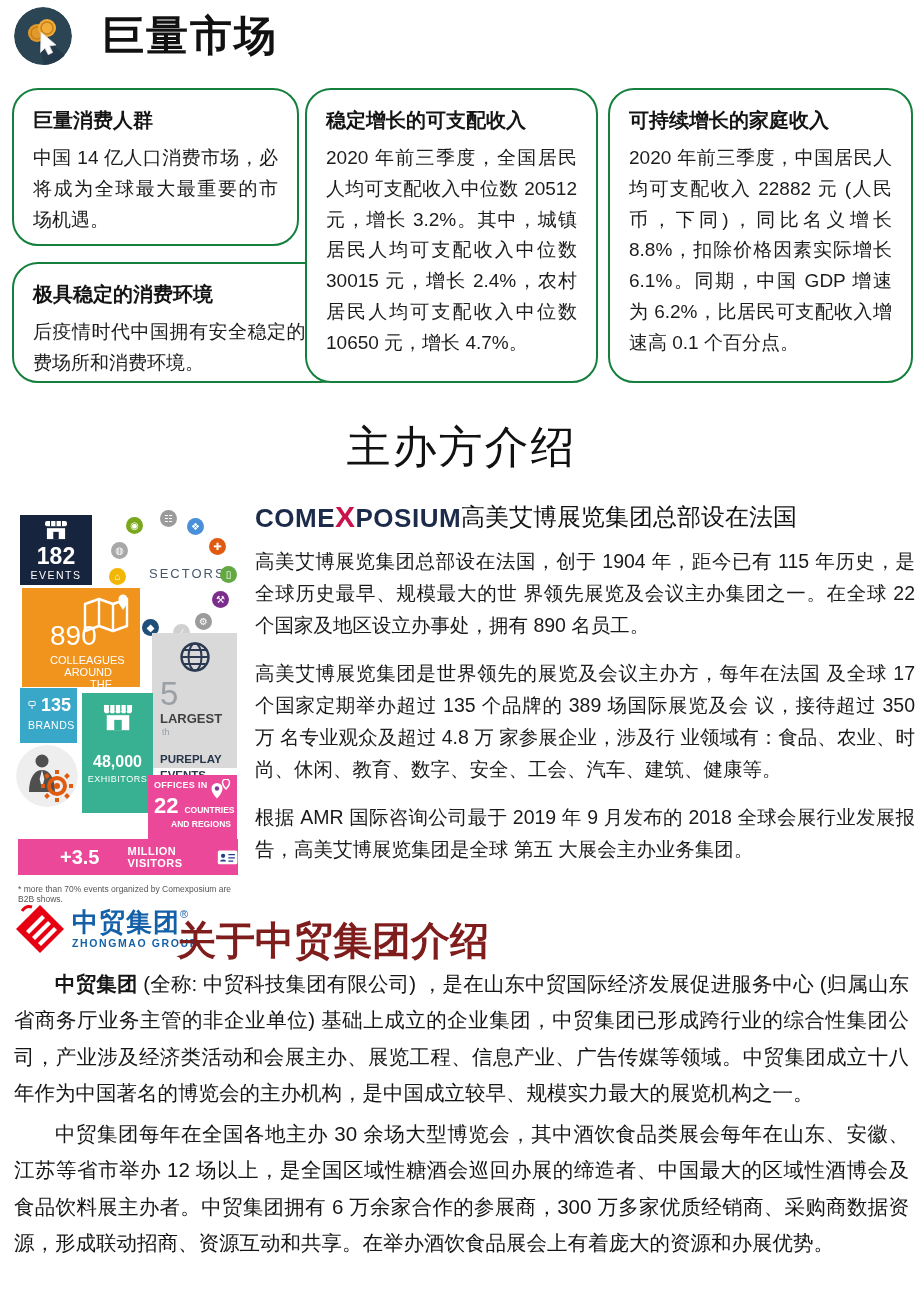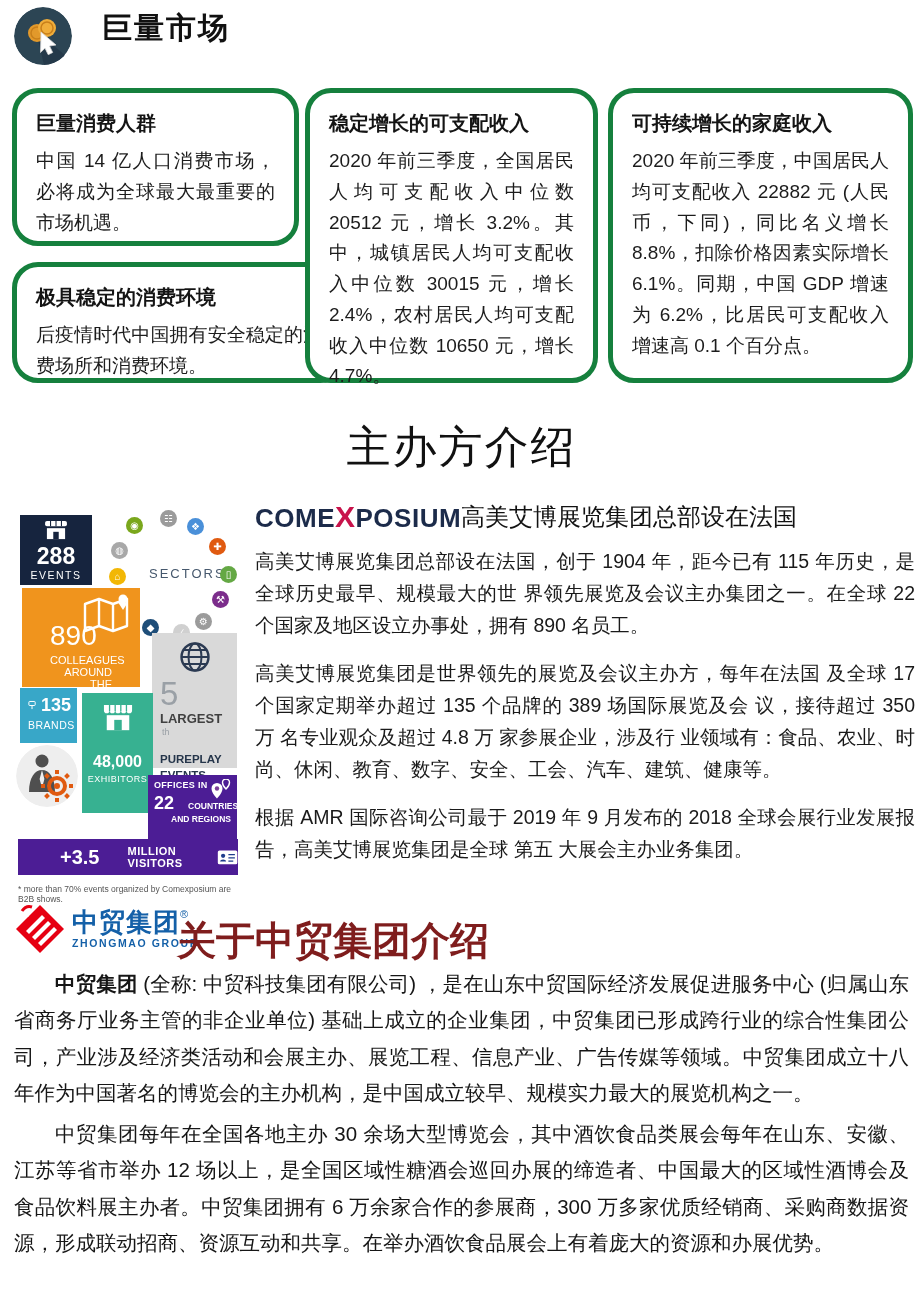--- a/index.html
+++ b/index.html
@@ -1,24 +1,24 @@
 <!DOCTYPE html>
 <html><head>
 <meta charset="utf-8">
 <style>
   html,body{margin:0;padding:0;}
   body{width:923px;height:1303px;background:#fff;color:#1b1b1b;
        font-family:"Liberation Sans","DejaVu Sans",sans-serif;position:relative;overflow:hidden;}
 
   
   .hdr-icon{position:absolute;left:14px;top:7px;width:58px;height:58px;border-radius:50%;overflow:hidden;}
-  .hdr-title{position:absolute;left:102px;top:8px;font-size:30px;font-weight:700;letter-spacing:2px;color:#111;}
-
-  
-  .obox{position:absolute;border:5px solid #15803d;border-radius:26px;padding:14px 19px;box-sizing:border-box;background:#fff;}
+  .hdr-title{position:absolute;left:102px;top:8px;font-size:42px;font-weight:700;letter-spacing:2px;color:#111;}
+
+  
+  .obox{position:absolute;border:2px solid #15803d;border-radius:26px;padding:14px 19px;box-sizing:border-box;background:#fff;}
   .obox h3{margin:3px 0 9px;font-size:20px;font-weight:700;color:#141414;}
   .obox p{margin:0;font-size:19px;line-height:1.62;text-align:justify;color:#1c1c1c;}
   #box1{left:12px;top:88px;width:287px;height:158px;}
   #box2{left:12px;top:262px;width:334px;height:121px;}
   #box3{left:305px;top:88px;width:293px;height:295px;}
   #box4{left:608px;top:88px;width:305px;height:295px;}
 
   .section-title{position:absolute;top:418px;left:0;width:100%;text-align:center;
                  font-size:44px;font-weight:400;letter-spacing:2px;color:#111;}
 
@@ -42,27 +42,27 @@
   #ig-largest .ord{font-size:9px;color:#9aa0a6;display:block;margin-left:2px;}
   #ig-largest .lg{font-size:13px;font-weight:700;color:#404040;}
   #ig-largest .sub{font-size:11.5px;line-height:1.4;margin-top:14px;color:#25354a;font-weight:600;}
   #ig-brands{left:6px;top:183px;width:57px;height:55px;background:#38a7c8;padding:7px 6px 0 8px;}
   #ig-brands .row{display:flex;align-items:center;gap:4px;font-size:18px;font-weight:600;}
   #ig-brands .lbl{font-size:10.5px;margin-top:3px;letter-spacing:.5px;}
   #ig-exhibitors{left:68px;top:188px;width:71px;height:120px;background:#37b191;text-align:center;padding-top:10px;}
   #ig-exhibitors .num{font-size:16px;font-weight:600;margin-top:16px;}
   #ig-exhibitors .lbl{font-size:9px;letter-spacing:.5px;margin-top:3px;}
   #ig-person{left:2px;top:240px;width:62px;height:62px;border-radius:50%;overflow:hidden;}
-  #ig-offices{left:134px;top:270px;width:89px;height:73px;background:#4c1d95;padding:5px 6px;}
+  #ig-offices{left:134px;top:270px;width:89px;height:73px;background:#ec4899;padding:5px 6px;}
   #ig-offices .l1{font-size:9px;font-weight:700;letter-spacing:.3px;}
   #ig-offices .row{font-size:8.5px;font-weight:700;margin-top:3px;}
-  #ig-offices .row b{font-size:18px;font-weight:700;margin-right:14px;}
+  #ig-offices .row b{font-size:22px;font-weight:700;margin-right:6px;}
   #ig-offices .l3{font-size:8.5px;font-weight:700;text-align:right;}
   #ig-offices svg{position:absolute;right:5px;top:4px;}
-  #ig-visitors{left:4px;top:334px;width:220px;height:36px;background:#4c1d95;display:flex;align-items:center;}
+  #ig-visitors{left:4px;top:334px;width:220px;height:36px;background:#ec4899;display:flex;align-items:center;}
   #ig-visitors .num{font-size:20px;font-weight:600;margin-left:42px;}
   #ig-visitors .lbl{font-size:11px;font-weight:700;margin-left:28px;letter-spacing:.5px;}
   #ig-visitors svg{margin-left:2px;}
   .ig-footnote{position:absolute;left:4px;top:379px;font-size:8.5px;color:#555;}
 
   
   .right-col{position:absolute;left:255px;top:500px;width:660px;}
   .cx-head{display:flex;align-items:center;}
   .cx-logo{font-size:26px;font-weight:700;color:#1c2b4a;letter-spacing:.5px;white-space:nowrap;}
   .cx-logo .x{color:#c8134b;font-size:30px;font-weight:800;}
@@ -119,21 +119,21 @@
 
 <div class="info">
 
   <div class="ibox" id="ig-events">
     <svg width="26" height="20" viewBox="0 0 26 22">
       <rect x="1" y="1" width="24" height="6" rx="2" fill="#fff"></rect>
       <path d="M7 1v6 M13 1v6 M19 1v6" stroke="#16243e" stroke-width="1.2"></path>
       <rect x="3" y="9" width="20" height="12" fill="#fff"></rect>
       <rect x="10" y="13" width="6" height="8" fill="#16243e"></rect>
     </svg>
-    <div class="num">288</div>
+    <div class="num">182</div>
     <div class="lbl">EVENTS</div>
   </div>
 
   <div id="ig-sectors-label">SECTORS</div>
 
   <span class="sic" style="left: 112px; top: 12px; background: rgb(122, 167, 28);">◉</span>
   <span class="sic" style="left: 146px; top: 5px; background: rgb(155, 155, 155);">☷</span>
   <span class="sic" style="left: 173px; top: 13px; background: rgb(74, 144, 217);">❖</span>
   <span class="sic" style="left: 195px; top: 33px; background: rgb(224, 90, 16);">✚</span>
   <span class="sic" style="left: 97px; top: 37px; background: rgb(168, 168, 168);">◍</span>

